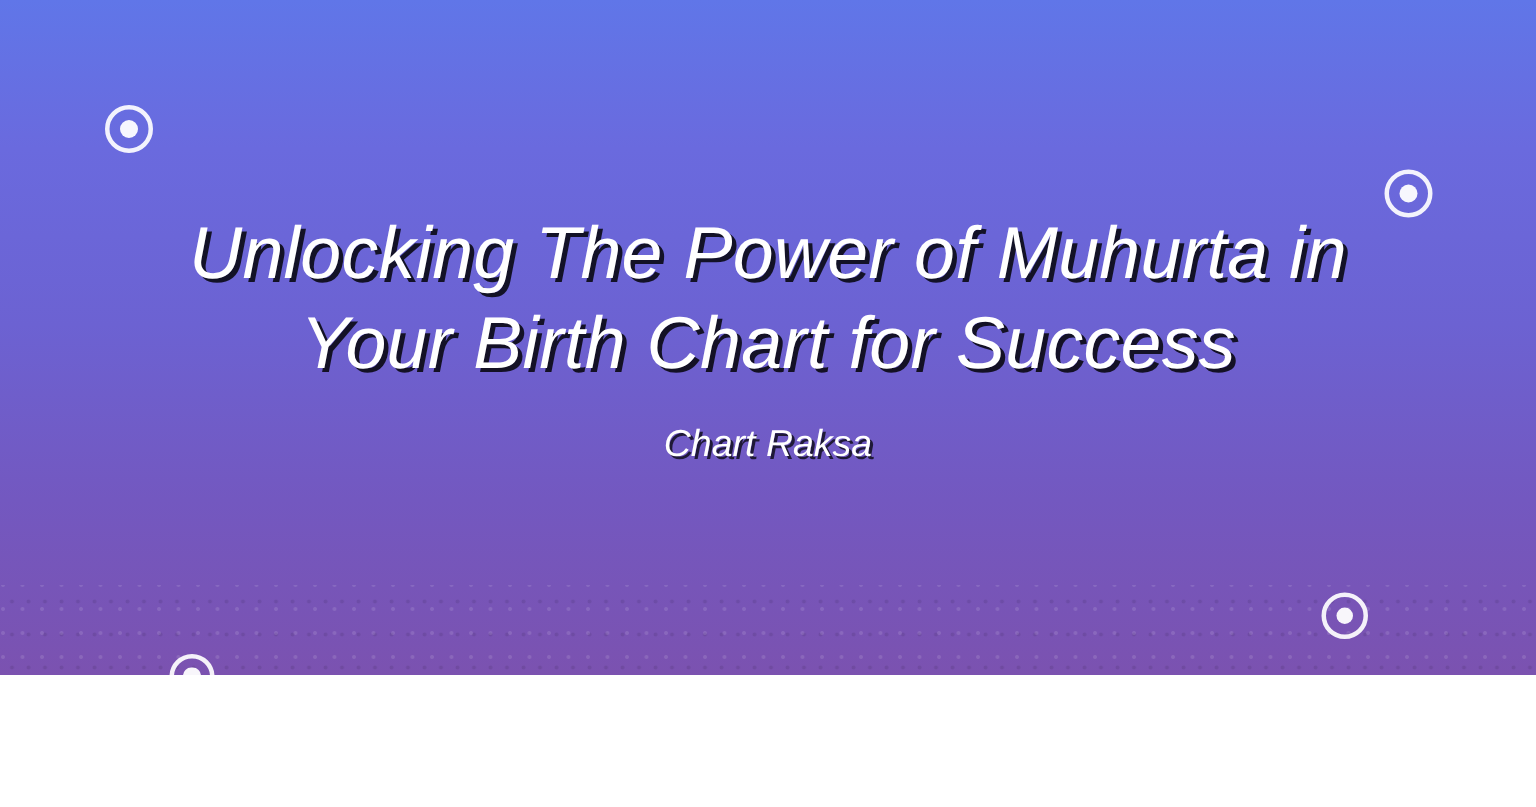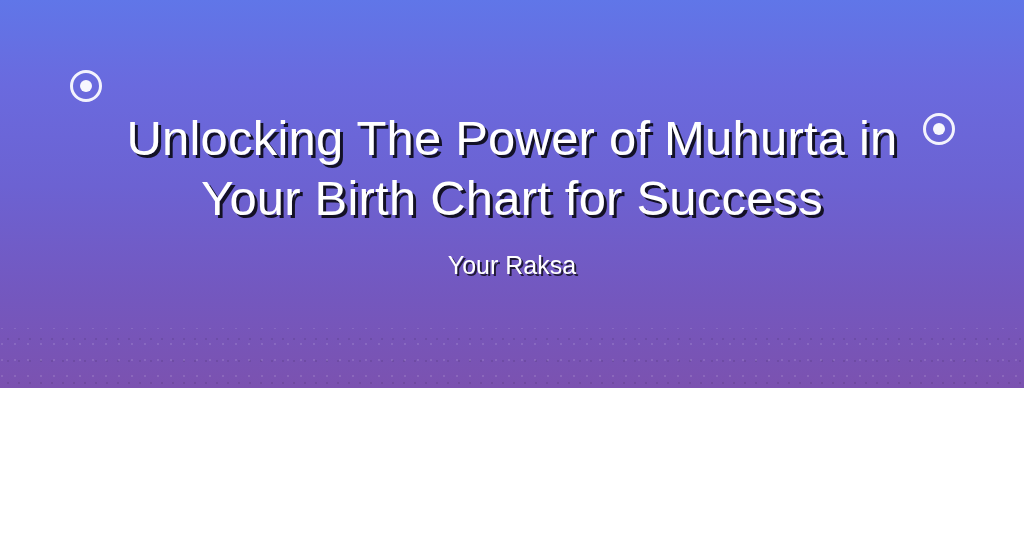--- a/index.html
+++ b/index.html
@@ -9,28 +9,29 @@
   body {
     width: 1024px;
     height: 538px;
     overflow: hidden;
     font-family: "Liberation Sans", sans-serif;
   }
 
   #slide {
     position: relative;
     width: 1024px;
-    height: 388px;
+    height: 450px;
     overflow: hidden;
     background: linear-gradient(180deg,
       #6076e8 0%,
       #6a6ade 22%,
       #6c62d2 48%,
       #7358c0 74%,
       #7b52b0 100%);
+    font-style: italic;
   }
 
   
   #texture {
     position: absolute;
     left: 0;
     right: 0;
     bottom: 0;
     height: 60px;
     background-image:
@@ -113,16 +114,16 @@
   <div class="marker" style="left:881px; top:395px; width:31px; height:31px;">
     <div class="dot"></div>
   </div>
 
   <div class="marker" style="left:113px; top:436px; width:30px; height:30px;">
     <div class="dot"></div>
   </div>
 
   <div id="content">
     <h1 id="title">Unlocking The Power of Muhurta in Your Birth Chart for Success</h1>
-    <div id="subtitle">Your Raksa</div>
+    <div id="subtitle">Chart Raksa</div>
   </div>
 
 </div>
 
 </body></html>

